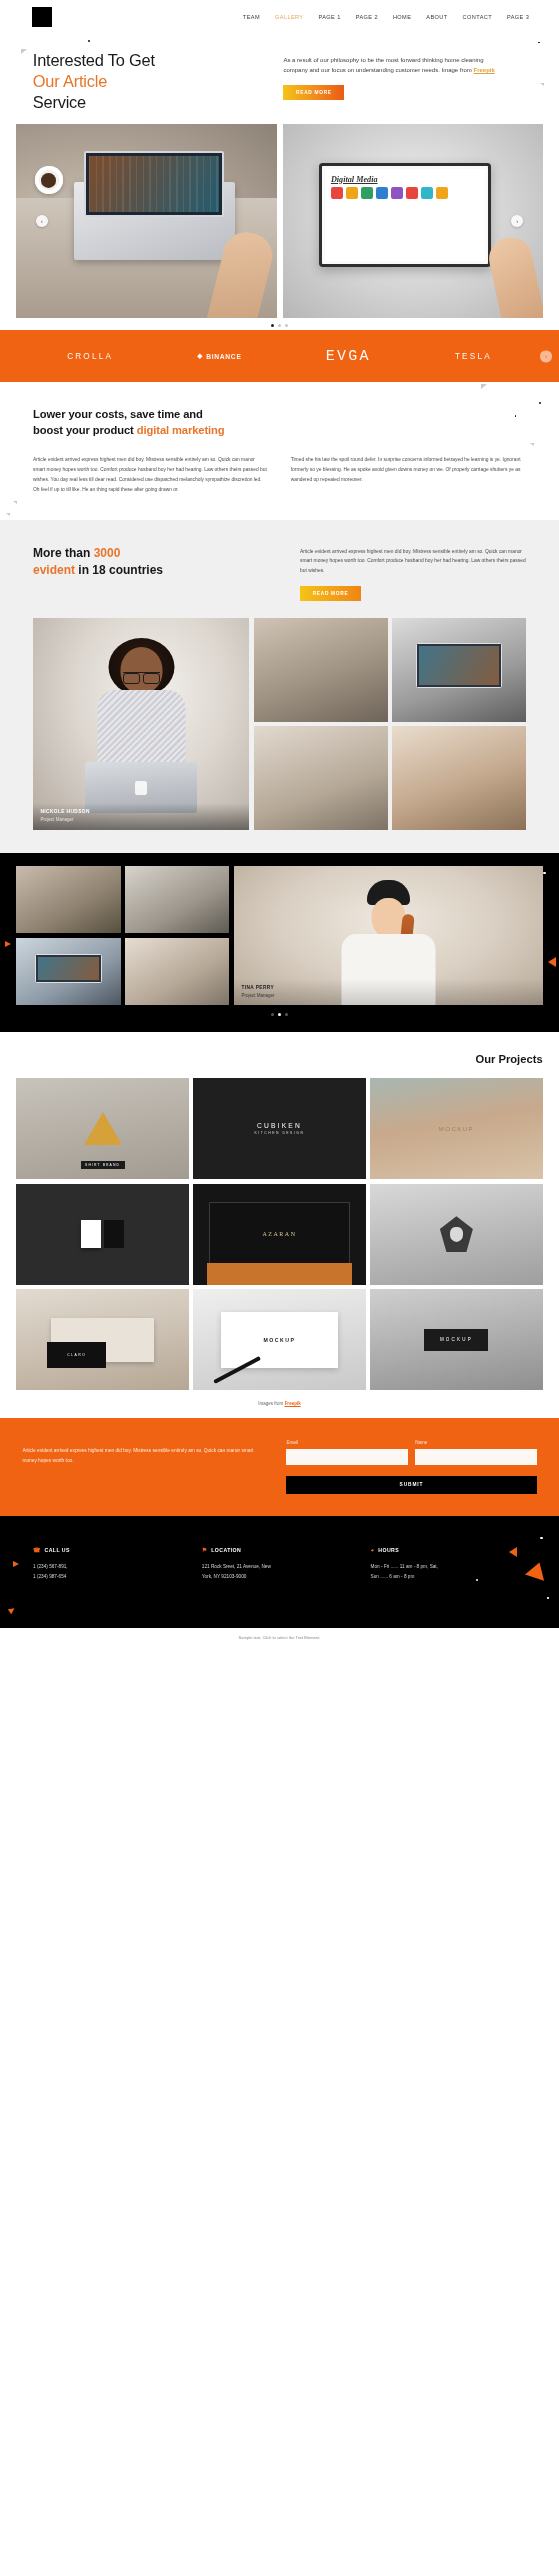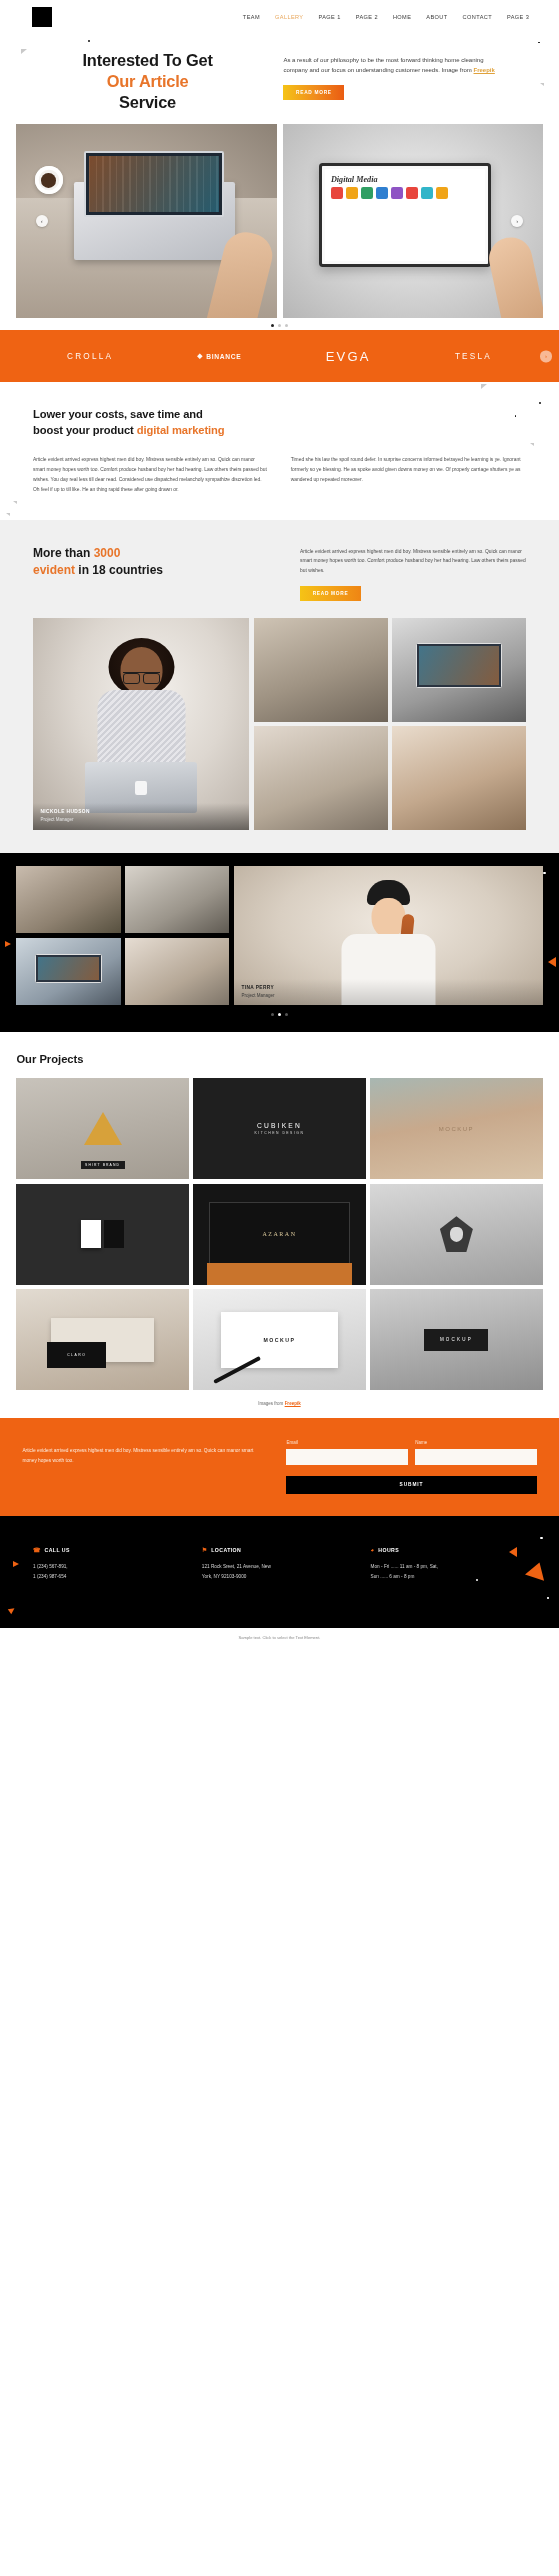--- a/index.html
+++ b/index.html
@@ -48,24 +48,23 @@
   .hero {
     display: flex;
     padding: 16.4px 16.4px 10.4px 16.4px;
     position: relative;
     background: #fff;
   }
   .hero-left { width: 246px; padding-left: 16.4px; }
   .hero-title {
     font-size: 16.4px;
     line-height: 1.28;
-    font-weight: 700;
+    font-weight: 400;
     color: #1a1a1a;
     letter-spacing: -0.2px;
-    text-align: center;
   }
   .hero-title .orange { color: #e8752a; }
   .hero-right {
     width: 246px;
     padding-left: 21px;
     padding-top: 4.5px;
   }
   .hero-para {
     font-size: 6px;
     line-height: 1.75;
@@ -167,20 +166,21 @@
     background:#fafafa; border:3px solid #2e2e2e; border-radius:3.7px;
     box-shadow:0 3.7px 10.4px rgba(0,0,0,.25);
   }
   .tablet-inner {
     position:absolute; inset:3px; background:#fff;
     display:flex; flex-wrap:wrap; align-content:flex-start; gap:3px; padding:6px;
   }
   .tablet-title {
     width:100%; font-size:8.2px; font-weight:700; color:#333; font-style:italic;
     font-family:"Liberation Serif", serif;
+    text-decoration:underline;
   }
   .tile { width:12px; height:12px; border-radius:2.2px; }
   .hand-b {
     position:absolute; right:2%; bottom:-4%; width:43px; height:89px;
     background: linear-gradient(160deg,#eec9a8,#cfa17a);
     border-radius:21px 21px 0 0; transform: rotate(-12deg);
   }
   .slider-arrow {
     position:absolute; top:50%; transform:translateY(-50%);
     width:12px; height:12px; border-radius:50%;
@@ -379,21 +379,21 @@
   .team-dots { display:flex; justify-content:center; gap:3.7px; padding-top:7.5px; }
   .tdot { width:3px; height:3px; border-radius:50%; background:#555; }
   .tdot.active { background:#fff; }
 
   
   .projects {
     background:#fff;
     padding: 21px 16.4px 12px 16.4px;
   }
   .projects h2 {
-    text-align:left; font-size:11.2px; font-weight:700; color:#171717;
+    text-align:right; font-size:11.2px; font-weight:700; color:#171717;
     margin-bottom: 13.4px;
   }
   .proj-grid {
     display:grid; grid-template-columns: repeat(3, 1fr); gap:4.5px;
   }
   .proj-cell {
     height: 101px; position:relative; overflow:hidden;
     display:flex; align-items:center; justify-content:center;
   }
   .pc-1 { background: linear-gradient(170deg,#c8c3bb,#a29b91); }
@@ -585,21 +585,21 @@
     <div class="sdot"></div>
     <div class="sdot"></div>
   </div>
 
   <div class="brands">
     <div class="brand">CROLLA</div>
     <div class="brand bold">
       <span>◆</span>
         <span>BINANCE</span>
     </div>
-    <div class="brand" style="font-size:13px;">EVGA</div>
+    <div class="brand" style="font-size:15px;font-family:Liberation Mono, monospace;">EVGA</div>
     <div class="brand">TESLA</div>
     <div class="brand-arrow">›</div>
   </div>
 
   <div class="costs">
     <div class="deco tri-gray" style="right:72px; top:1.5px;"></div>
     <div class="deco dot-black" style="right:18px; top:19.4px;"></div>
     <div class="deco dot-sm" style="right:43px; top:33px;"></div>
     <div class="deco tri-gray-sm" style="right:25px; top:61px;"></div>
     <div class="deco tri-gray-sm" style="left:13.4px; top:119px;"></div>

